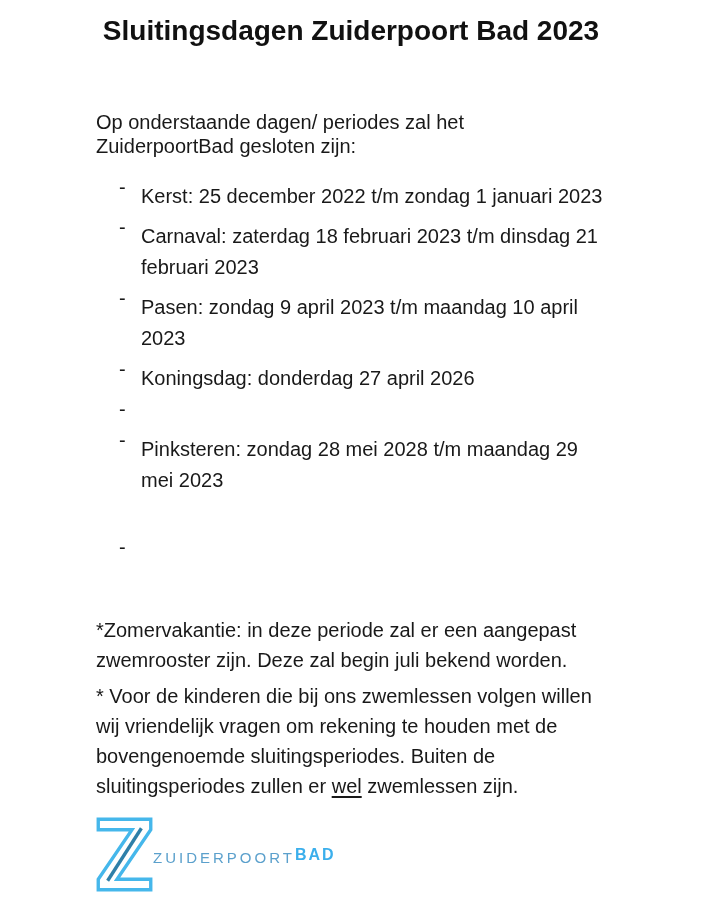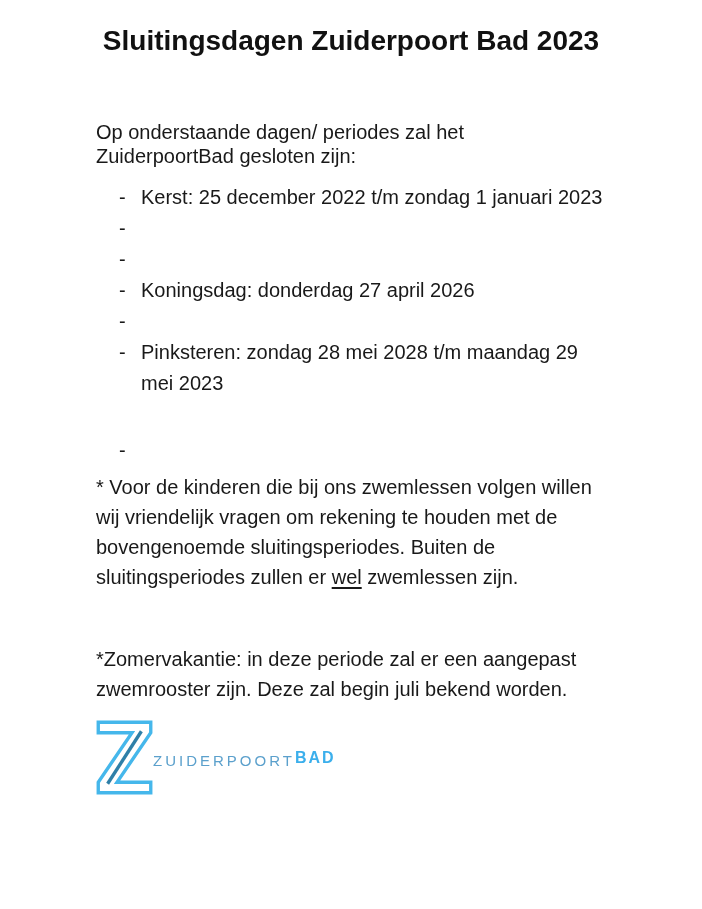--- a/index.html
+++ b/index.html
@@ -9,21 +9,21 @@
   }
   .page {
     position: relative;
     width: 620px;
     height: 909px;
     margin: 0 auto;
     background: #ffffff;
     font-family: "Liberation Sans", sans-serif;
     color: #191919;
     box-sizing: border-box;
-    padding: 24px 55px 0 55px;
+    padding: 14px 55px 0 55px;
     overflow: hidden;
   }
   .doc-title {
     margin: 0;
     font-size: 28px;
     line-height: 34px;
     font-weight: 700;
     text-align: center;
     color: #111111;
     letter-spacing: 0px;
@@ -43,20 +43,21 @@
     display: flex;
     font-size: 20px;
     line-height: 31px;
   }
   .closure-list li .dash {
     width: 22px;
     flex: 0 0 22px;
   }
   .closure-list li .li-text {
     max-width: 500px;
+    margin-top: 9px;
   }
   .closure-list li.offset {
     margin-top: 36px;
   }
   .footnote {
     font-size: 20px;
     line-height: 30px;
     max-width: 620px;
   }
   .footnote-1 {
@@ -102,43 +103,45 @@
 
   <p class="intro">Op onderstaande dagen/ periodes zal het ZuiderpoortBad gesloten zijn:</p>
 
   <ul class="closure-list">
     <li>
       <span class="dash">-</span>
       <span class="li-text">Kerst: 25 december 2022 t/m zondag 1 januari 2023</span>
     </li>
     <li>
       <span class="dash">-</span>
+      <span class="li-text">Carnaval: zaterdag 18 februari 2023 t/m dinsdag 21 februari 2023</span>
     </li>
     <li>
       <span class="dash">-</span>
+      <span class="li-text">Pasen: zondag 9 april 2023 t/m maandag 10 april 2023</span>
     </li>
     <li>
       <span class="dash">-</span>
       <span class="li-text">Koningsdag: donderdag 27 april 2026</span>
     </li>
     <li>
       <span class="dash">-</span>
     </li>
     <li>
       <span class="dash">-</span>
       <span class="li-text">Pinksteren: zondag 28 mei 2028 t/m maandag 29 mei 2023</span>
     </li>
     <li class="offset">
       <span class="dash">-</span>
     </li>
   </ul>
 
+  <p class="footnote footnote-1">*Zomervakantie: in deze periode zal er een aangepast zwemrooster zijn. Deze zal begin juli bekend worden.</p>
+
   <p class="footnote footnote-2"><span>* Voor de kinderen die bij ons zwemlessen volgen willen wij vriendelijk vragen om rekening te houden met de bovengenoemde sluitingsperiodes. Buiten de sluitingsperiodes zullen er </span><u>wel</u><span> zwemlessen zijn.</span></p>
-
-  <p class="footnote footnote-1">*Zomervakantie: in deze periode zal er een aangepast zwemrooster zijn. Deze zal begin juli bekend worden.</p>
 
   <div class="logo">
     <svg class="logo-z" width="57" height="75" viewBox="0 0 76 100" fill="none" xmlns="http://www.w3.org/2000/svg">
       <path d="M3,3 L73,3 L73,17 L28,83 L73,83 L73,97 L3,97 L3,83 L48,17 L3,17 Z" stroke-width="4.5" fill="none" stroke-linejoin="miter" stroke="#45B7EB"></path>
       <line x1="60.5" y1="15" x2="15.5" y2="85" stroke-width="4.5" stroke="#2E7FA8"></line>
     </svg>
     <div class="logo-wordmark" style="color: rgb(91, 160, 204);">ZUIDERPOORT</div>
     <div class="logo-sub" style="color: rgb(59, 175, 236);">BAD</div>
   </div>
 

